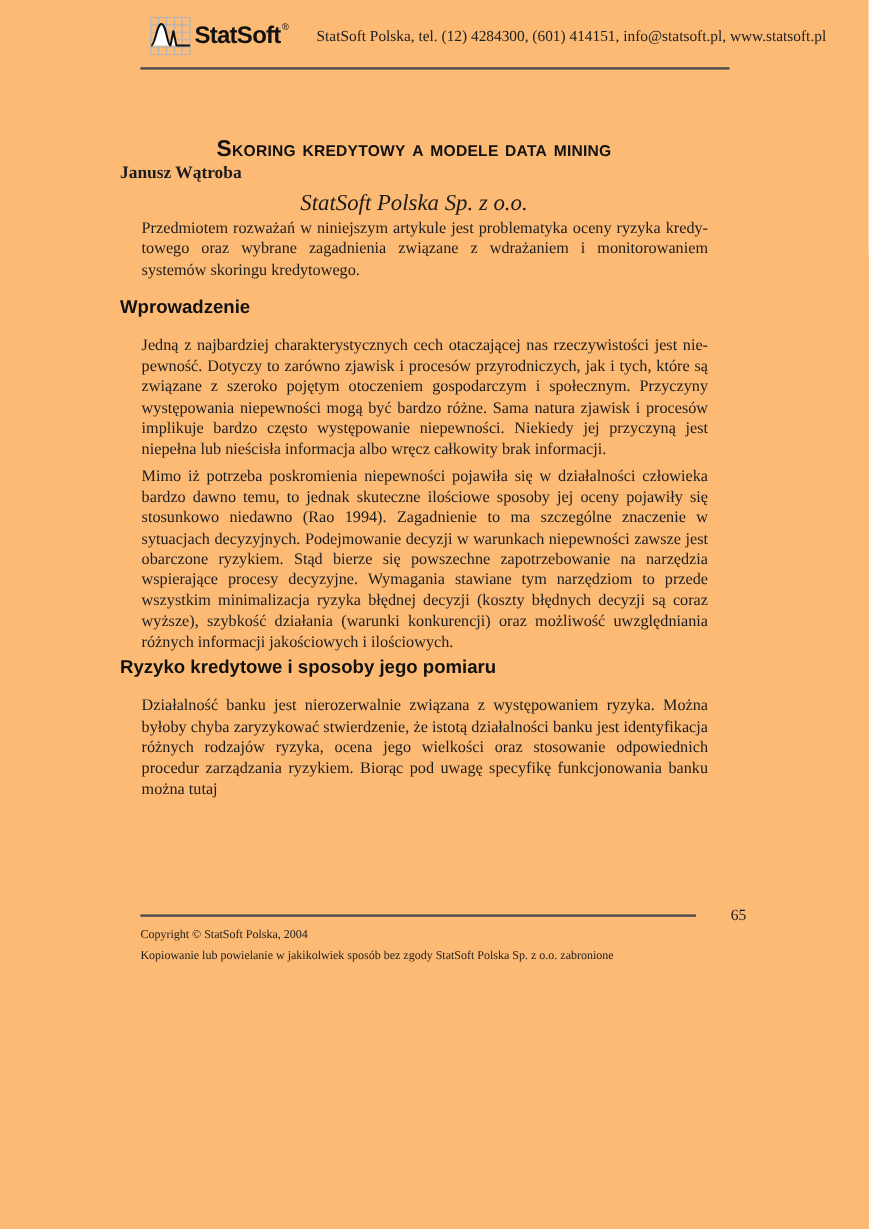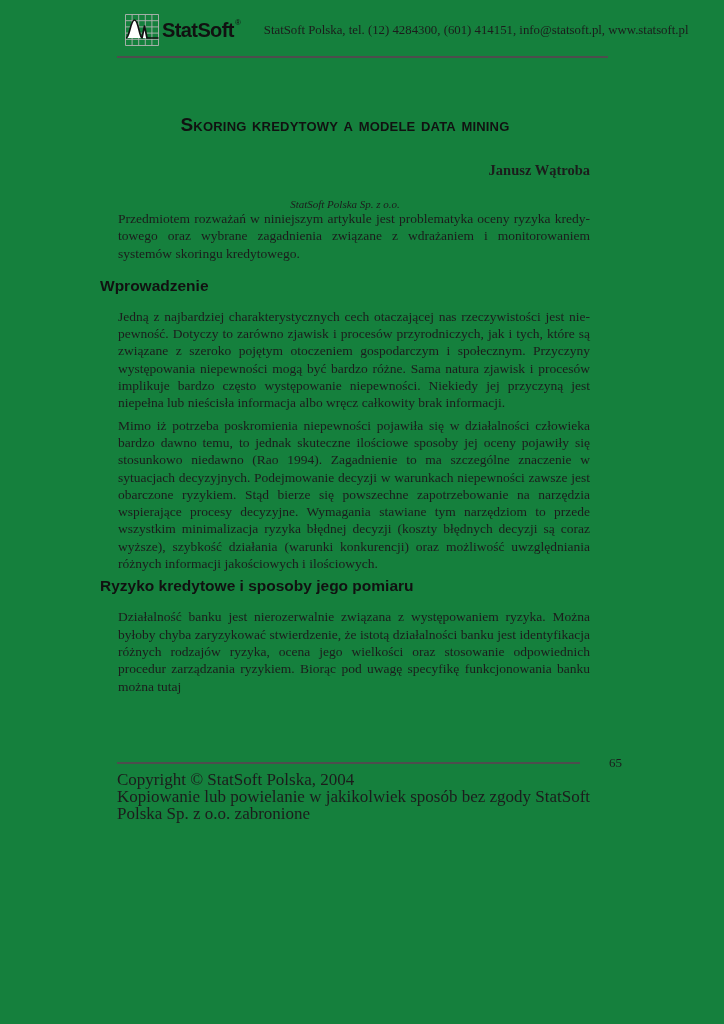--- a/index.html
+++ b/index.html
@@ -3,21 +3,21 @@
 <meta charset="utf-8">
 <title>StatSoft Polska — Skoring kredytowy a modele data mining</title>
 <style>
   * { margin:0; padding:0; box-sizing:border-box; }
   html, body { background:#ffffff; }
   body { font-family:"Liberation Serif", serif; color:#1c1c1c; }
 
   .page {
     position:relative;
     width:724px; height:1024px;
-    background:#15803d;
+    background:#fdba74;
     overflow:hidden;
   }
 
   
   .header-row {
     position:absolute; top:14px; left:125px; right:100px;
     display:flex; align-items:center;
   }
   .logo { display:flex; align-items:center; }
   .logo-glyph { width:34px; height:32px; display:block; }
@@ -47,26 +47,26 @@
     margin-top:57px;
     text-align:center;
     font-family:"Liberation Sans", sans-serif;
     font-weight:bold;
     font-variant:small-caps;
     font-size:19px;
     letter-spacing:0.2px;
     color:#111;
   }
   .author {
-    margin-top:26px; text-align:right;
+    text-align:left;
     font-weight:bold; font-size:14.5px;
   }
   .affiliation {
-    margin-top:19px; text-align:center;
-    font-style:italic; font-size:11px;
+    margin-top:6px; text-align:center;
+    font-style:italic; font-size:19px;
   }
   .abstract { margin-top:44px; }
 
   p.body-par {
     font-size:13.5px; line-height:17.3px;
     text-align:justify;
     margin:0 0 5px 18px;
     hyphens:manual;
   }
   h2.section-heading {
@@ -78,21 +78,21 @@
 
   
   .footer {
     position:absolute; left:117px; top:755px; width:505px;
   }
   .footer-rule-row { display:flex; align-items:center; height:16px;gap:20px; }
   .footer-rule { width:486px; height:2px; background:#4d4d4d; }
   .page-number {
     font-size:13px; margin-left:9px; color:#1c1c1c;
   }
-  .footer-line { font-size:17px; line-height:17px; }
+  .footer-line { font-size:10px; line-height:17px; }
 </style>
 </head>
 <body>
 
 <div class="page">
 
   <div class="header-row">
     <div class="logo">
       <svg class="logo-glyph" viewBox="0 0 34 32" xmlns="http://www.w3.org/2000/svg" aria-hidden="true">
 

